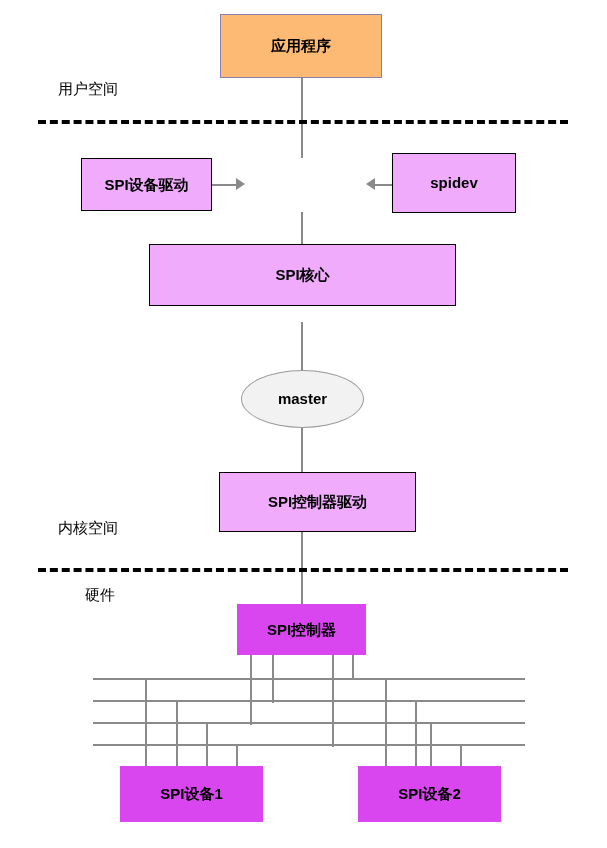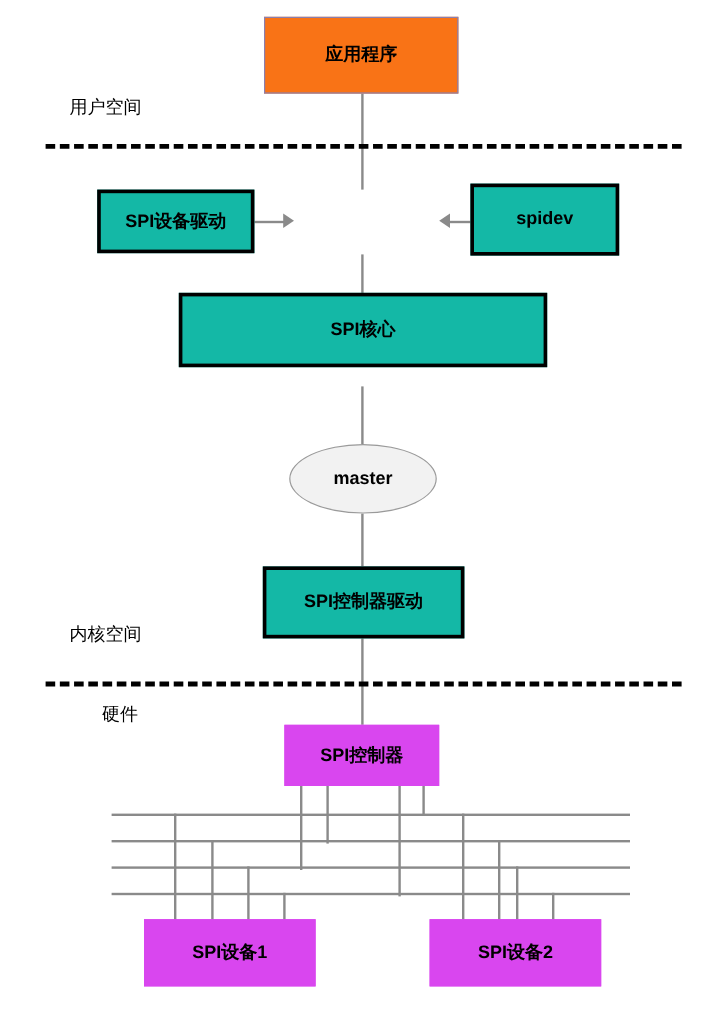--- a/index.html
+++ b/index.html
@@ -23,26 +23,26 @@
     display: flex;
     align-items: center;
     justify-content: center;
     text-align: center;
     font-weight: bold;
     color: #000000;
     font-size: 15px;
     line-height: 1.2;
   }
   .rect {
-    border: 3px solid #000000;
-    background: #14b8a6;
+    border: 1px solid #000000;
+    background: #f0abfc;
   }
   .rect-purple {
     border: 1px solid #8a7fae;
-    background: #f97316;
+    background: #fdba74;
   }
   .rect-blue {
     border: 4px solid #d946ef;
     background: #d946ef;
     text-align: right;
   }
   .ellipse {
     border: 1px solid #9a9a9a;
     background: #f2f2f2;
     border-radius: 50%;
@@ -138,21 +138,21 @@
 
   <div class="node rect" style="left:81px; top:158px; width:131px; height:53px;">SPI设备驱动</div>
 
 
   <div class="node rect" style="left:392px; top:153px; width:124px; height:60px;">spidev</div>
 
   <div class="node rect" style="left:149px; top:244px; width:307px; height:62px;">SPI核心</div>
 
   <div class="node ellipse" style="left:241px; top:370px; width:123px; height:58px;">master</div>
 
-  <div class="node rect" style="left:219px; top:472px; width:168px; height:60px;">SPI控制器驱动</div>
+  <div class="node rect" style="left:219px; top:472px; width:197px; height:60px;">SPI控制器驱动</div>
 
   <div class="node rect-blue" style="left:237px; top:604px; width:129px; height:51px;">SPI控制器</div>
 
   <div class="node rect-blue" style="left:120px; top:766px; width:143px; height:56px;">SPI设备1</div>
 
   <div class="node rect-blue" style="left:358px; top:766px; width:143px; height:56px;">SPI设备2</div>
 
 </div>
 
 </body></html>

